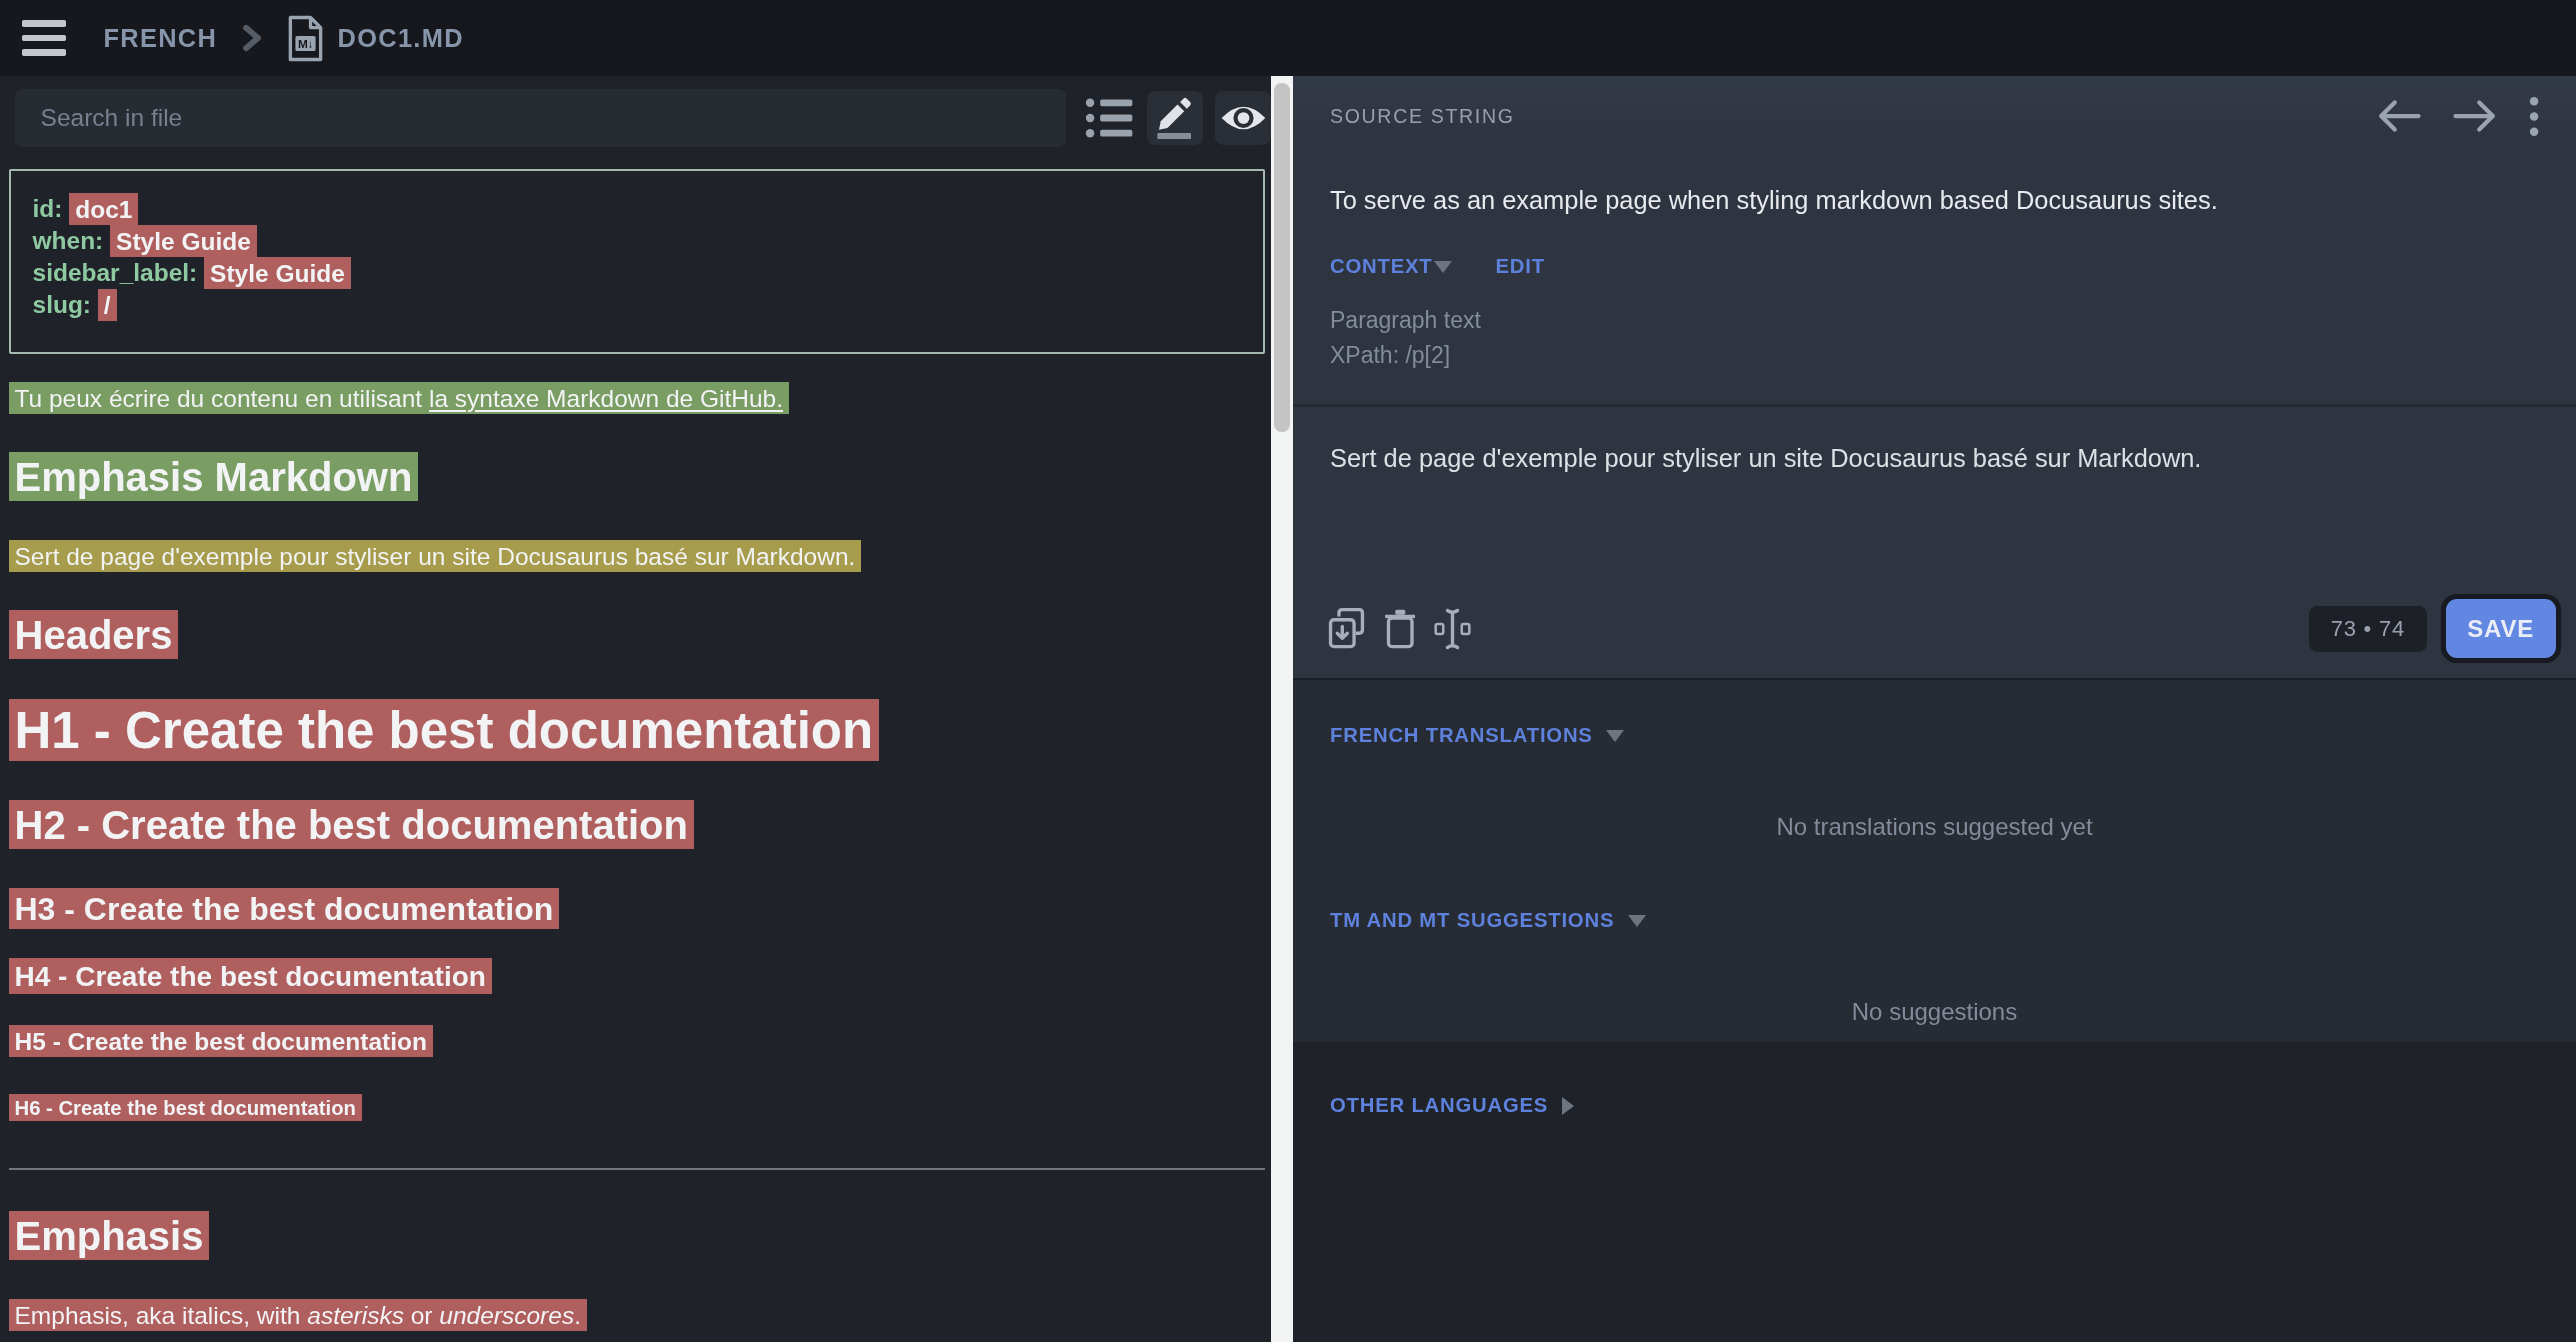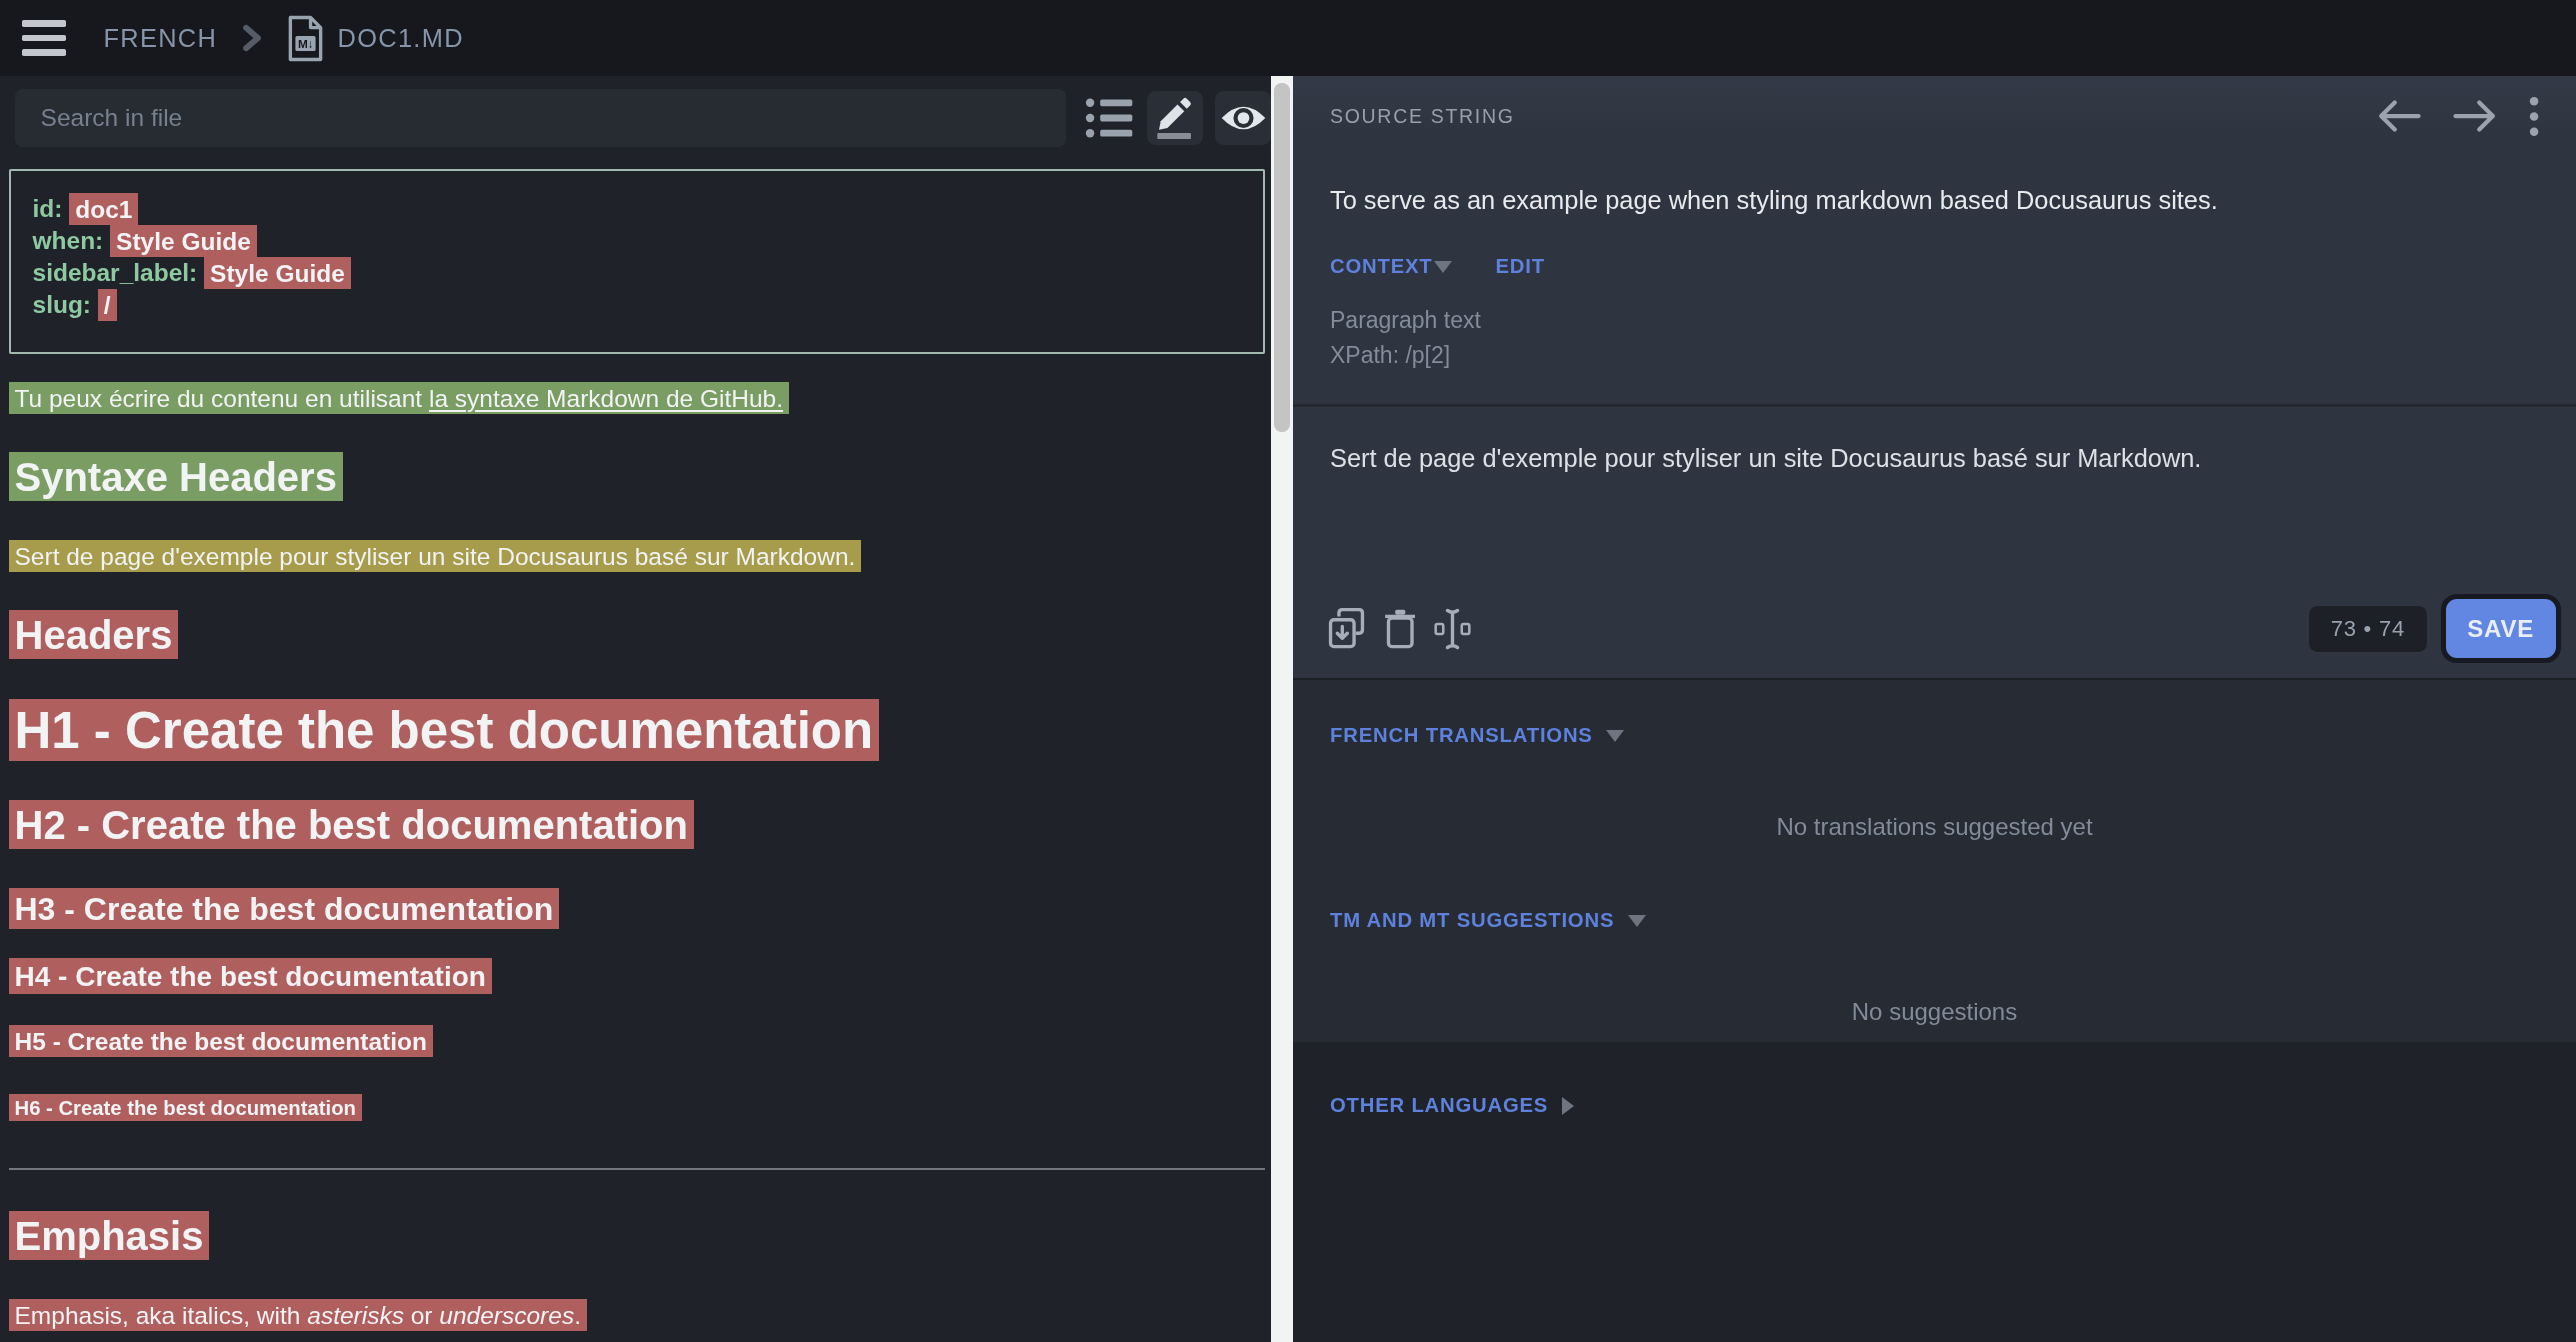--- a/index.html
+++ b/index.html
@@ -6,21 +6,21 @@
   html,body { width:2576px; height:1342px; overflow:hidden; background:#1f2329;
               font-family:"Liberation Sans", sans-serif; }
   .screen { position:relative; width:2576px; height:1342px; }
 
   
   .topbar { position:absolute; left:0; top:0; width:2576px; height:76px;
             background:#16181d; display:flex; align-items:center; }
   .menu-btn { background:none; border:none; margin-left:22px; width:51px; height:39px;
               display:flex; flex-direction:column; justify-content:space-between; cursor:pointer; padding:1.7px 0;}
   .menu-btn span { display:block; width:44px; height:6.8px; background:#c3c7cd; border-radius:1.7px; }
-  .crumb { color:#8795ab; font-weight:normal; font-size:25.4px; letter-spacing:1.3px; }
+  .crumb { color:#8795ab; font-weight:bold; font-size:25.4px; letter-spacing:1.3px; }
   .crumb-project { margin-left:30.5px; }
   .crumb-chev { margin:0 24px; display:flex; align-items:center; }
   .file-ic { margin-right:13.5px; display:flex; align-items:center; }
 
   
   .left-panel { position:absolute; left:0; top:76px; width:1271px; height:1266px;
                 background:#1f2329; overflow:hidden; }
   .search-row { position:absolute; left:0; top:12px; width:100%; height:59px; display:flex; align-items:center; }
   .search-input { margin-left:15.2px; width:1053px; height:58px; background:#272c33; border:none;
                   border-radius:7.6px; color:#c6ccd4; font-size:24.5px; padding:0 25.4px;
@@ -157,21 +157,21 @@
 
     <div class="doc">
       <div class="code-box" id="frontmatter">
           <div class="code-line"><span class="code-key">id: </span><mark class="hl hl-red">doc1</mark></div>
           <div class="code-line"><span class="code-key">when: </span><mark class="hl hl-red">Style Guide</mark></div>
           <div class="code-line"><span class="code-key">sidebar_label: </span><mark class="hl hl-red">Style Guide</mark></div>
           <div class="code-line"><span class="code-key">slug: </span><mark class="hl hl-red">/</mark></div>
         </div>
       <div id="doc-blocks">
           <p class="doc-p"><mark class="hl hl-green"><span>Tu peux écrire du contenu en utilisant </span><a class="doc-link">la syntaxe Markdown de GitHub.</a></mark></p>
-          <h2 class="doc-h2"><mark class="hl hl-green"><span>Syntaxe Headers</span></mark></h2>
+          <h2 class="doc-h2"><mark class="hl hl-green"><span>Emphasis Markdown</span></mark></h2>
           <p class="doc-p"><mark class="hl hl-olive"><span>Sert de page d'exemple pour styliser un site Docusaurus basé sur Markdown.</span></mark></p>
           <h2 class="doc-h2"><mark class="hl hl-red"><span>Headers</span></mark></h2>
           <h1 class="doc-h1"><mark class="hl hl-red"><span>H1 - Create the best documentation</span></mark></h1>
           <h2 class="doc-h2"><mark class="hl hl-red"><span>H2 - Create the best documentation</span></mark></h2>
           <h3 class="doc-h3"><mark class="hl hl-red"><span>H3 - Create the best documentation</span></mark></h3>
           <h4 class="doc-h4"><mark class="hl hl-red"><span>H4 - Create the best documentation</span></mark></h4>
           <h5 class="doc-h5"><mark class="hl hl-red"><span>H5 - Create the best documentation</span></mark></h5>
           <h6 class="doc-h6"><mark class="hl hl-red"><span>H6 - Create the best documentation</span></mark></h6>
           <hr class="doc-hr">
           <h2 class="doc-h2"><mark class="hl hl-red"><span>Emphasis</span></mark></h2>

